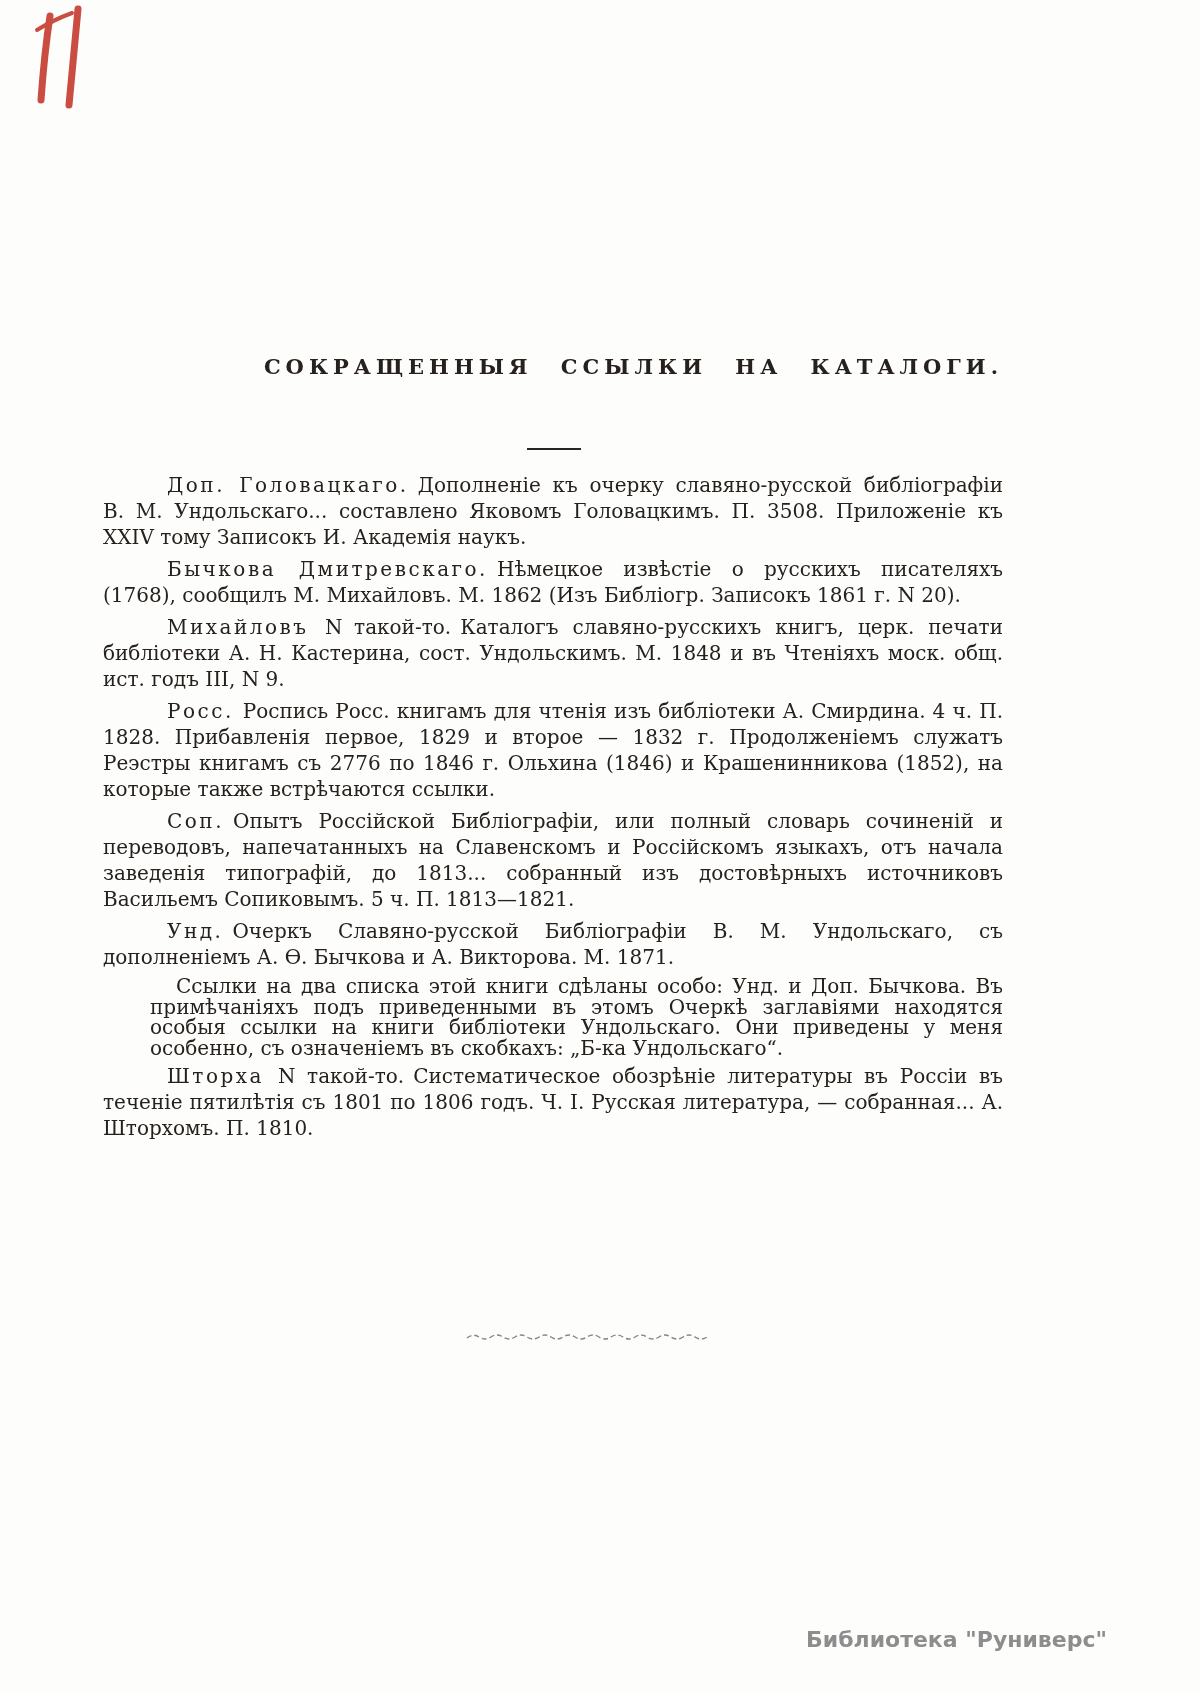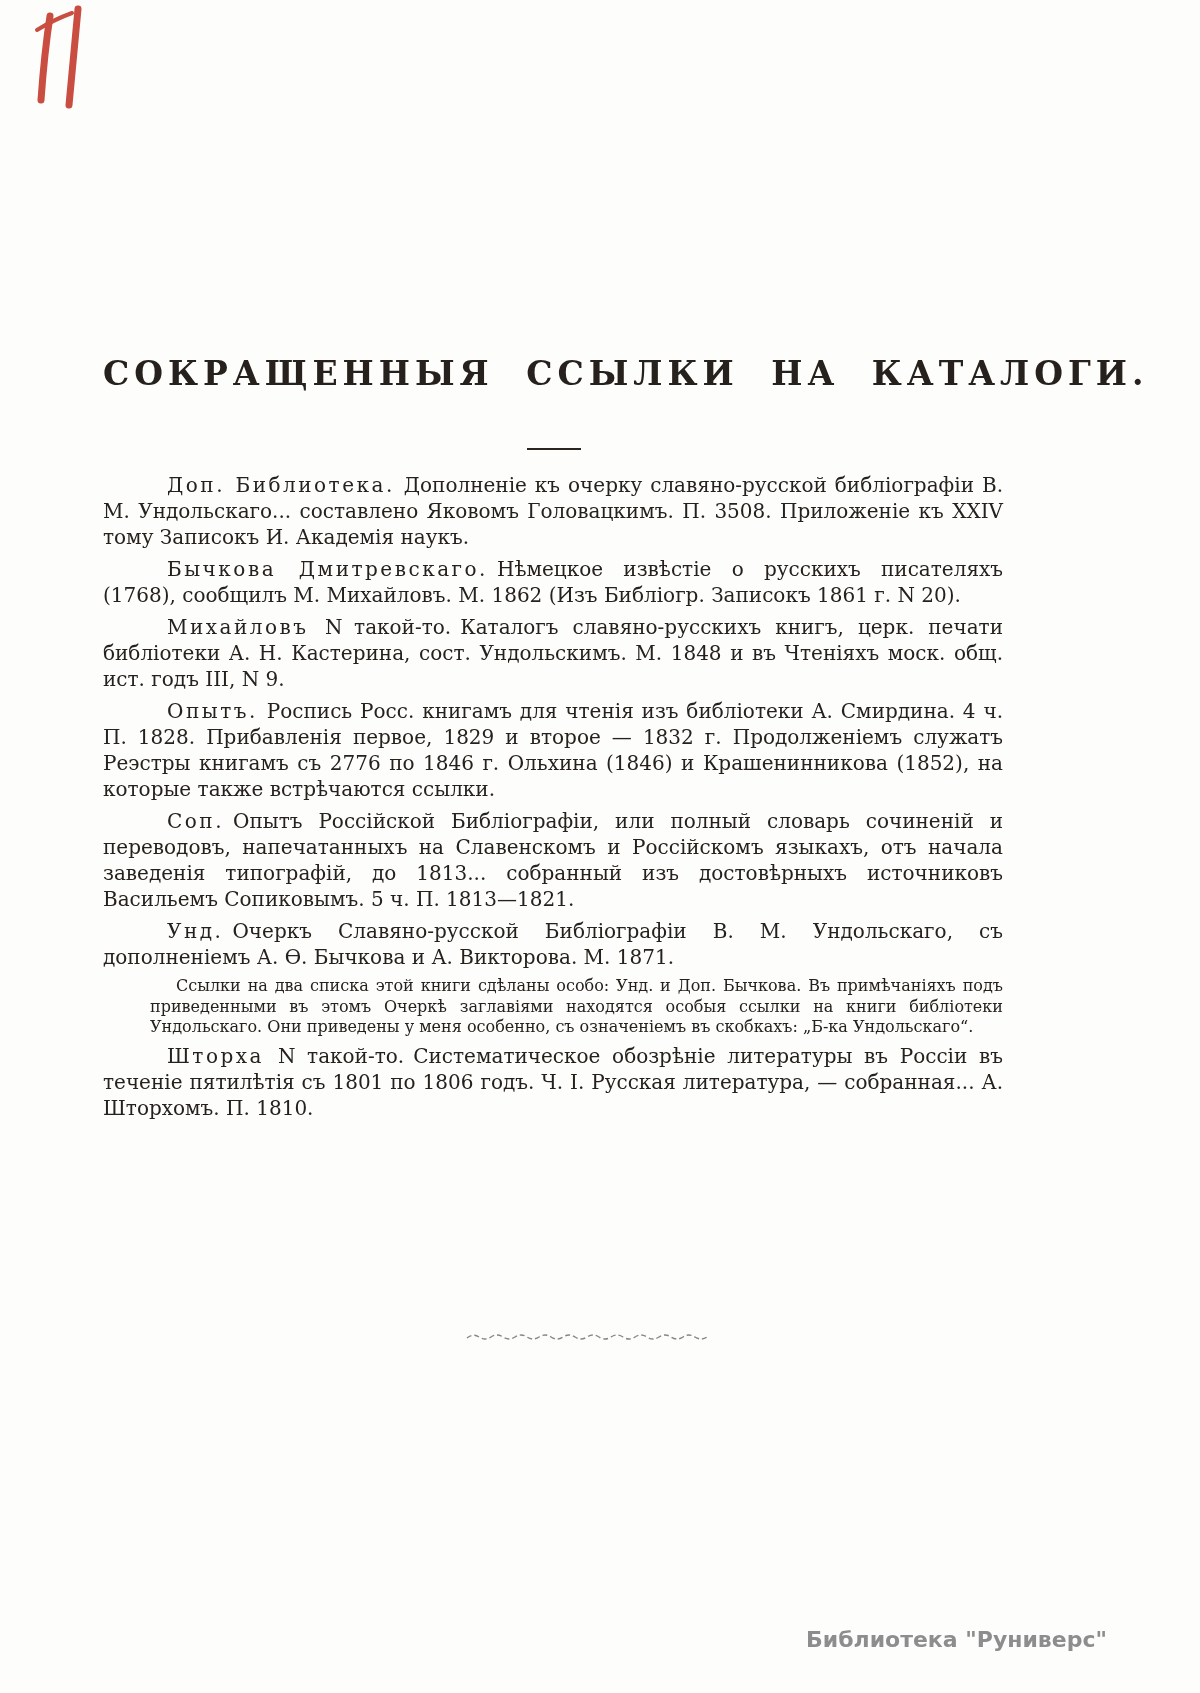--- a/index.html
+++ b/index.html
@@ -7,42 +7,42 @@
     position:relative;
     width:1200px;height:1693px;
     background:#fdfdfc;
     overflow:hidden;
     font-family:"DejaVu Serif","Liberation Serif",serif;
     color:#26211c;
   }
   .red-mark{position:absolute;left:28px;top:2px;}
   .page-title{
     position:absolute;top:354px;left:103px;width:900px;
-    margin:0;text-align:left;
-    font-size:33px;font-weight:bold;
+    margin:0;text-align:right;
+    font-size:21px;font-weight:bold;
     letter-spacing:5px;word-spacing:16px;
     white-space:nowrap;
   }
   .title-rule{
     position:absolute;top:448px;left:527px;
     width:54px;height:2px;background:#2a2520;
   }
   .text-block{
     position:absolute;top:472px;left:103px;width:900px;
   }
   .entry{
     margin:0 0 6px 0;
     font-size:20px;line-height:26px;
     text-align:justify;text-indent:64px;
   }
   .entry .lead{letter-spacing:2.5px;margin-right:9px;}
   .entry .lead2{margin-right:9px;margin-top:40px;}
   .footnote{
     margin:3px 0 5px 47px;width:853px;
-    font-size:16px;line-height:20.5px;
+    font-size:20px;line-height:20.5px;
     text-align:justify;text-indent:26px;
   }
   .squiggle{position:absolute;left:466px;top:1331px;}
   .watermark{
     position:absolute;left:806px;top:1627px;
     font-family:"DejaVu Sans","Liberation Sans",sans-serif;
     font-weight:600;font-size:22px;color:#8d8d8d;
     white-space:nowrap;
   }
 </style>
@@ -58,28 +58,28 @@
       <path d="M9,28 C22,20 33,15 44,11" stroke-width="4"></path>
     </g>
   </svg>
 
   <h1 class="page-title">СОКРАЩЕННЫЯ ССЫЛКИ НА КАТАЛОГИ.</h1>
 
   <div class="title-rule"></div>
 
   <div class="text-block">
 
-    <p class="entry"><span class="lead">Доп. Библиотека.</span><span>Дополненіе къ очерку славяно-русской библіографіи В. М. Ундольскаго... составлено Яковомъ Головацкимъ. П. 3508. Приложеніе къ XXIV тому Записокъ И. Академія наукъ.</span></p>
+    <p class="entry"><span class="lead">Доп. Головацкаго.</span><span>Дополненіе къ очерку славяно-русской библіографіи В. М. Ундольскаго... составлено Яковомъ Головацкимъ. П. 3508. Приложеніе къ XXIV тому Записокъ И. Академія наукъ.</span></p>
 
     <p class="entry"><span class="lead">Бычкова Дмитревскаго.</span><span>Нѣмецкое извѣстіе о русскихъ писателяхъ (1768), сообщилъ М. Михайловъ. М. 1862 (Изъ Библіогр. Записокъ 1861 г. N 20).</span></p>
 
     <p class="entry"><span class="lead">Михайловъ N</span><span class="lead2">такой-то.</span><span>Каталогъ славяно-русскихъ книгъ, церк. печати библіотеки А. Н. Кастерина, сост. Ундольскимъ. М. 1848 и въ Чтеніяхъ моск. общ. ист. годъ III, N 9.</span></p>
 
 
-    <p class="entry"><span class="lead">Опытъ.</span><span>Роспись Росс. книгамъ для чтенія изъ библіотеки А. Смирдина. 4 ч. П. 1828. Прибавленія первое, 1829 и второе — 1832 г. Продолженіемъ служатъ Реэстры книгамъ съ 2776 по 1846 г. Ольхина (1846) и Крашенинникова (1852), на которые также встрѣчаются ссылки.</span></p>
+    <p class="entry"><span class="lead">Росс.</span><span>Роспись Росс. книгамъ для чтенія изъ библіотеки А. Смирдина. 4 ч. П. 1828. Прибавленія первое, 1829 и второе — 1832 г. Продолженіемъ служатъ Реэстры книгамъ съ 2776 по 1846 г. Ольхина (1846) и Крашенинникова (1852), на которые также встрѣчаются ссылки.</span></p>
 
     <p class="entry"><span class="lead">Соп.</span><span>Опытъ Россійской Библіографіи, или полный словарь сочиненій и переводовъ, напечатанныхъ на Славенскомъ и Россійскомъ языкахъ, отъ начала заведенія типографій, до 1813... собранный изъ достовѣрныхъ источниковъ Васильемъ Сопиковымъ. 5 ч. П. 1813—1821.</span></p>
 
 
     <p class="entry"><span class="lead">Унд.</span><span>Очеркъ Славяно-русской Библіографіи В. М. Ундольскаго, съ дополненіемъ А. Ѳ. Бычкова и А. Викторова. М. 1871.</span></p>
 
     <p class="footnote">Ссылки на два списка этой книги сдѣланы особо: Унд. и Доп. Бычкова. Въ примѣчаніяхъ подъ приведенными въ этомъ Очеркѣ заглавіями находятся особыя ссылки на книги библіотеки Ундольскаго. Они приведены у меня особенно, съ означеніемъ въ скобкахъ: „Б-ка Ундольскаго“.</p>
 
     <p class="entry"><span class="lead">Шторха N</span><span class="lead2">такой-то.</span><span>Систематическое обозрѣніе литературы въ Россіи въ теченіе пятилѣтія съ 1801 по 1806 годъ. Ч. I. Русская литература, — собранная... А. Шторхомъ. П. 1810.</span></p>
 

